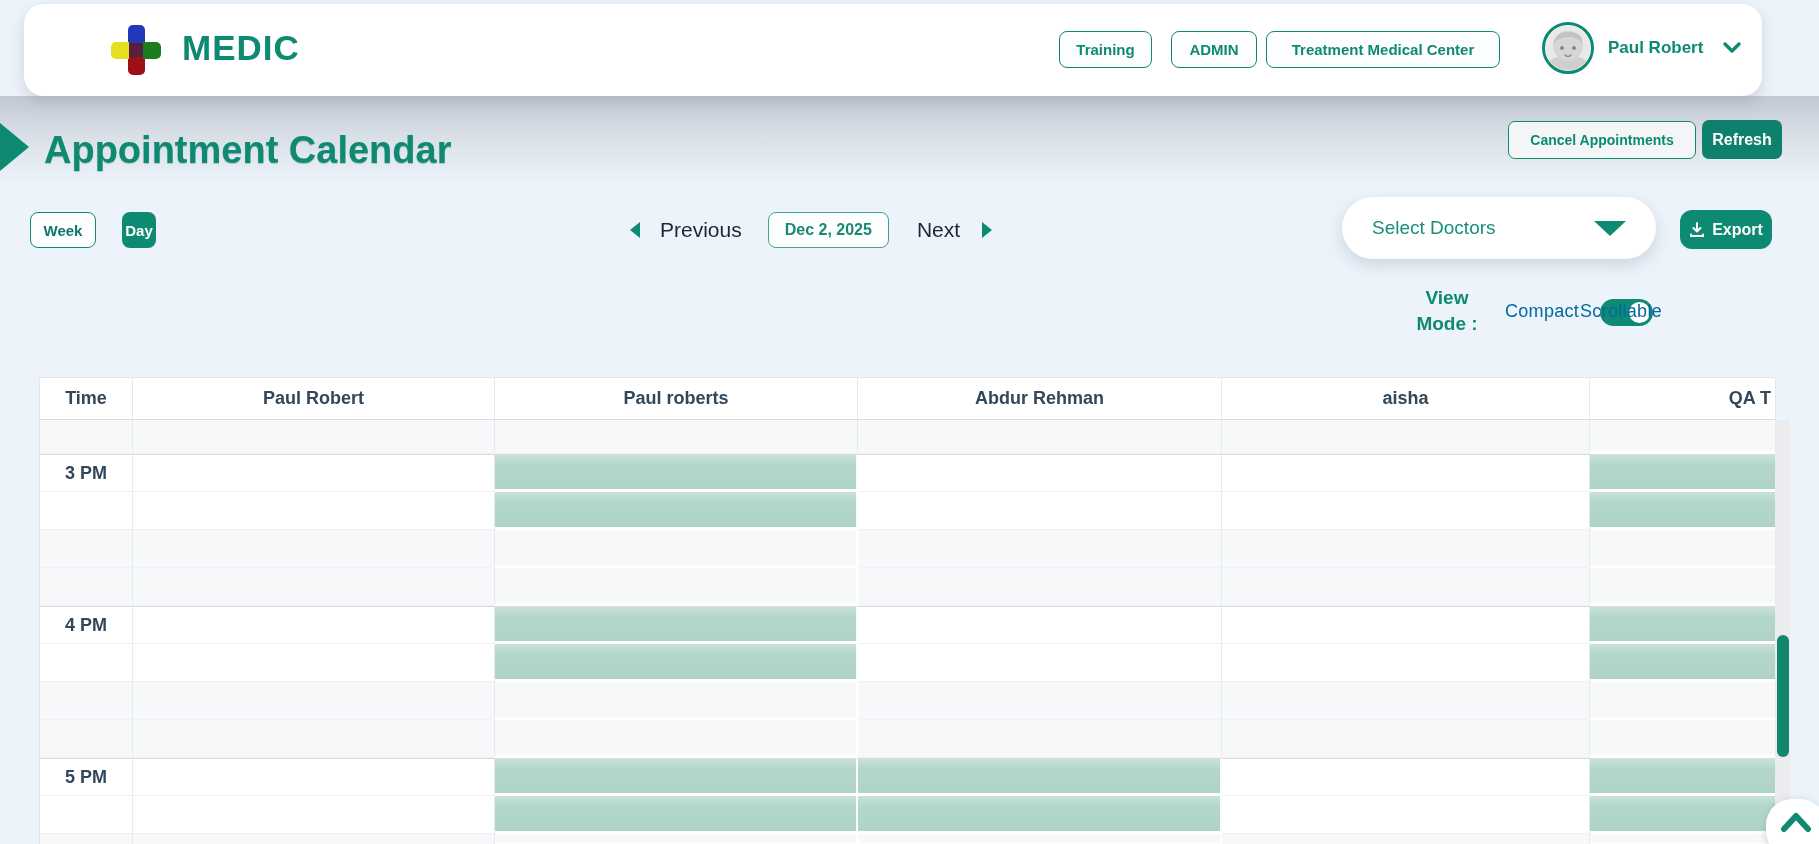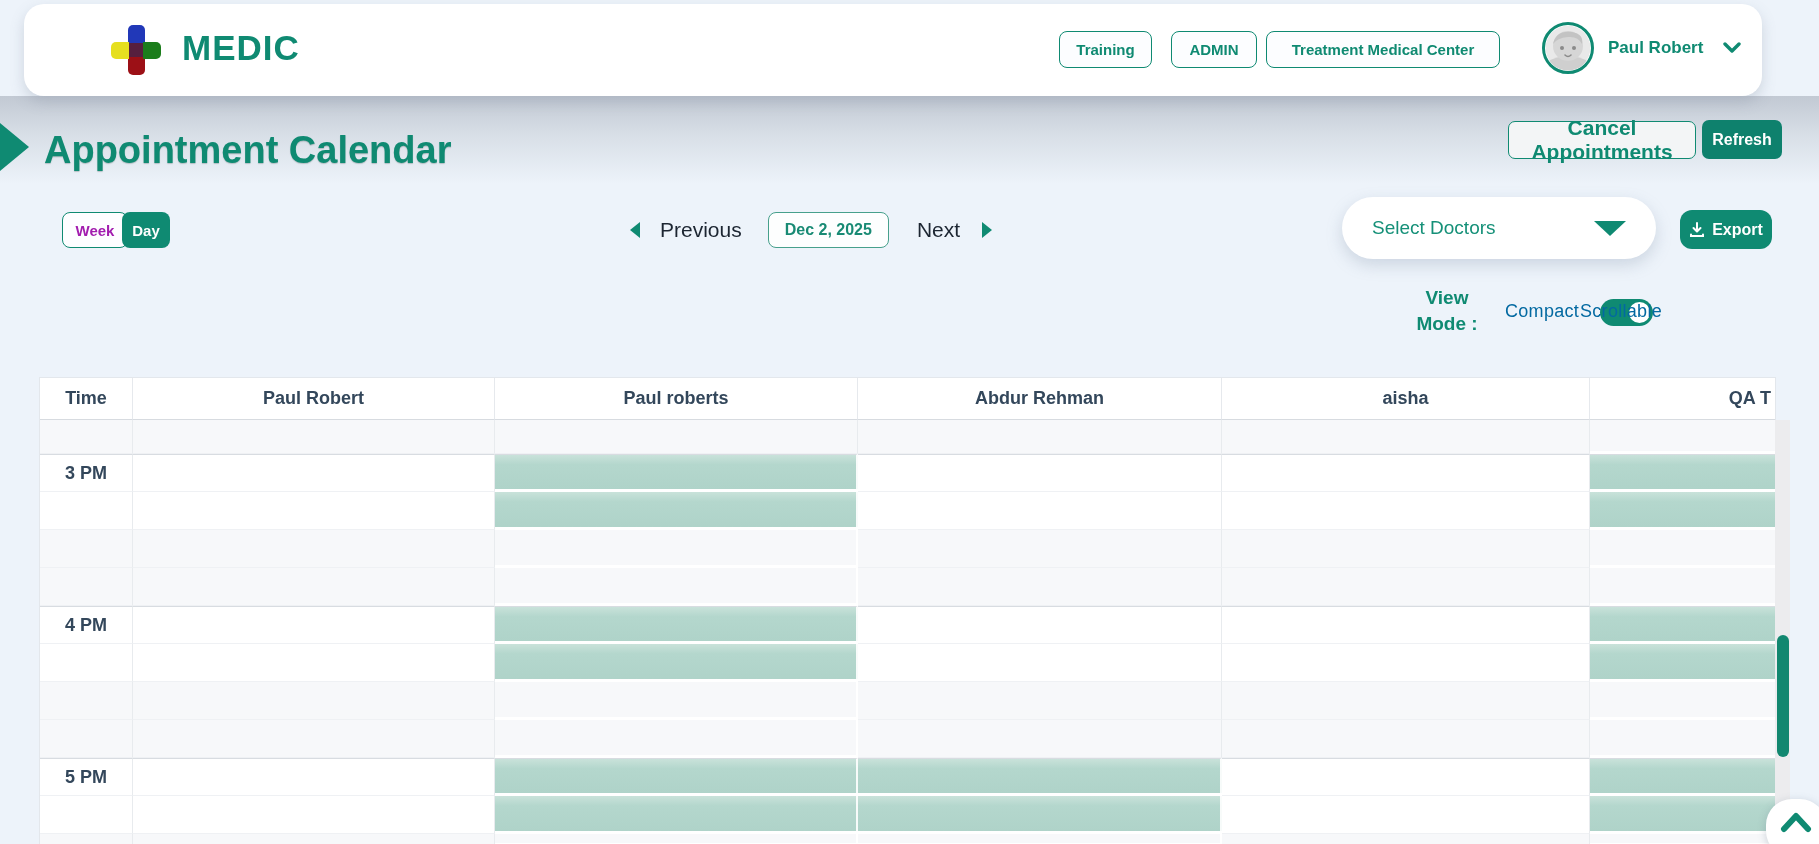--- a/index.html
+++ b/index.html
@@ -49,36 +49,36 @@
     border-left:29px solid #0f8a72;
   }
   .page-title {
     position:absolute; left:44px; top:129px; z-index:2;
     font-size:38px; font-weight:bold; color:#0f8a72;
     text-shadow:0 1px 1px rgba(40,60,60,.25);
   }
   .cancel-btn {
     position:absolute; left:1508px; top:121px; width:188px; height:38px; z-index:2;
     border:1.6px solid #0f8a72; border-radius:7px; background:#f3f5f6;
-    color:#0f8a72; font-weight:bold; font-size:21px;
+    color:#0f8a72; font-weight:bold; font-size:14px;
     display:flex; align-items:center; justify-content:center; cursor:pointer;
   }
   .refresh-btn {
     position:absolute; left:1702px; top:120px; width:80px; height:39px; z-index:2;
     border:none; border-radius:7px; background:#0e816d;
     color:#ffffff; font-weight:bold; font-size:16px;
     display:flex; align-items:center; justify-content:center; cursor:pointer;
   }
   
   .seg-btn {
     position:absolute; top:212px; height:36px; border-radius:8px; cursor:pointer;
     display:flex; align-items:center; justify-content:center; font-size:15px; font-weight:bold;
   }
-  .seg-week { left:62px; width:66px; background:#fdfdff; border:1.3px solid #0f8a72; color:#a21caf; }
-  .seg-day  { left:122px; width:48px; background:#0f8a72; border:none; color:#ffffff; }
+  .seg-week { left:30px; width:66px; background:#fdfdff; border:1.3px solid #0f8a72; color:#0f766e; }
+  .seg-day  { left:122px; width:34px; background:#0f8a72; border:none; color:#ffffff; }
   .nav-date-group { position:absolute; left:630px; top:212px; display:flex; align-items:center; }
   .tri { width:0; height:0; cursor:pointer; }
   .tri-left  { border-top:8px solid transparent; border-bottom:8px solid transparent; border-right:10px solid #0f8a72; }
   .tri-right { border-top:8px solid transparent; border-bottom:8px solid transparent; border-left:10px solid #0f8a72; }
   .nav-word { color:#1c2531; font-size:21px; font-weight:500; cursor:pointer; }
   .prev-word { margin:0 26px 0 20px; }
   .next-word { margin:0 22px 0 28px; }
   .date-box {
     height:36px; padding:0 16px; border:1.6px solid #47a08c; border-radius:8px; background:#fdfefe;
     color:#188a74; font-weight:bold; font-size:16px;

